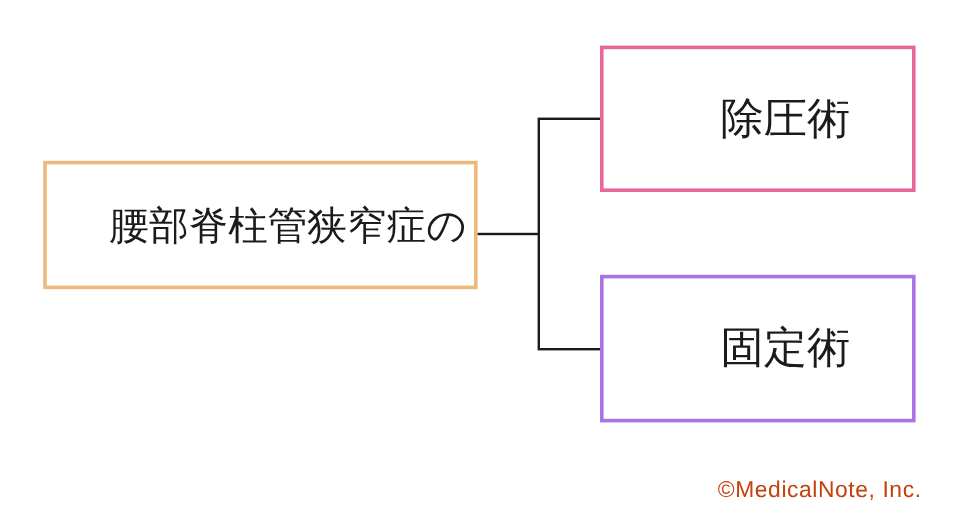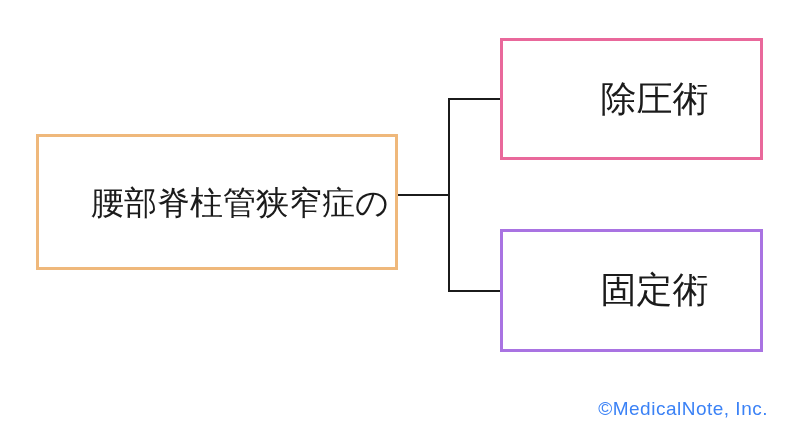--- a/index.html
+++ b/index.html
@@ -19,21 +19,21 @@
     border-width: 3px;
     display: flex;
     flex-direction: column;
     align-items: center;
     justify-content: center;
     text-align: center;
     color: #1b1b1b;
     padding-left: 46px;
   }
   .box-root {
-    left: 36px; top: 134px; width: 362px; height: 136px;
+    left: 36px; top: 134px; width: 362px; height: 107px;
     font-size: 33px; line-height: 41px; font-weight: 500; gap: 23px;
   }
   .box-branch-top {
     left: 500px; top: 38px; width: 263px; height: 122px;
     font-size: 36px; font-weight: 500;
   }
   .box-branch-bottom {
     left: 500px; top: 229px; width: 263px; height: 123px;
     font-size: 36px; font-weight: 500;
   }
@@ -66,15 +66,15 @@
   <div class="line line-bottom-h" style="background-color: rgb(27, 27, 27);"></div>
 
   <div class="box box-branch-top" style="border-color: rgb(233, 104, 155);">
     <span>除圧術</span>
   </div>
 
   <div class="box box-branch-bottom" style="border-color: rgb(169, 115, 226); align-items: center;">
     <span>固定術</span>
   </div>
 
-  <div class="copyright" style="color: #3b82f6;">©MedicalNote, Inc.</div>
+  <div class="copyright" style="color: #c2410c;">©MedicalNote, Inc.</div>
 
 </div>
 
 </body></html>

